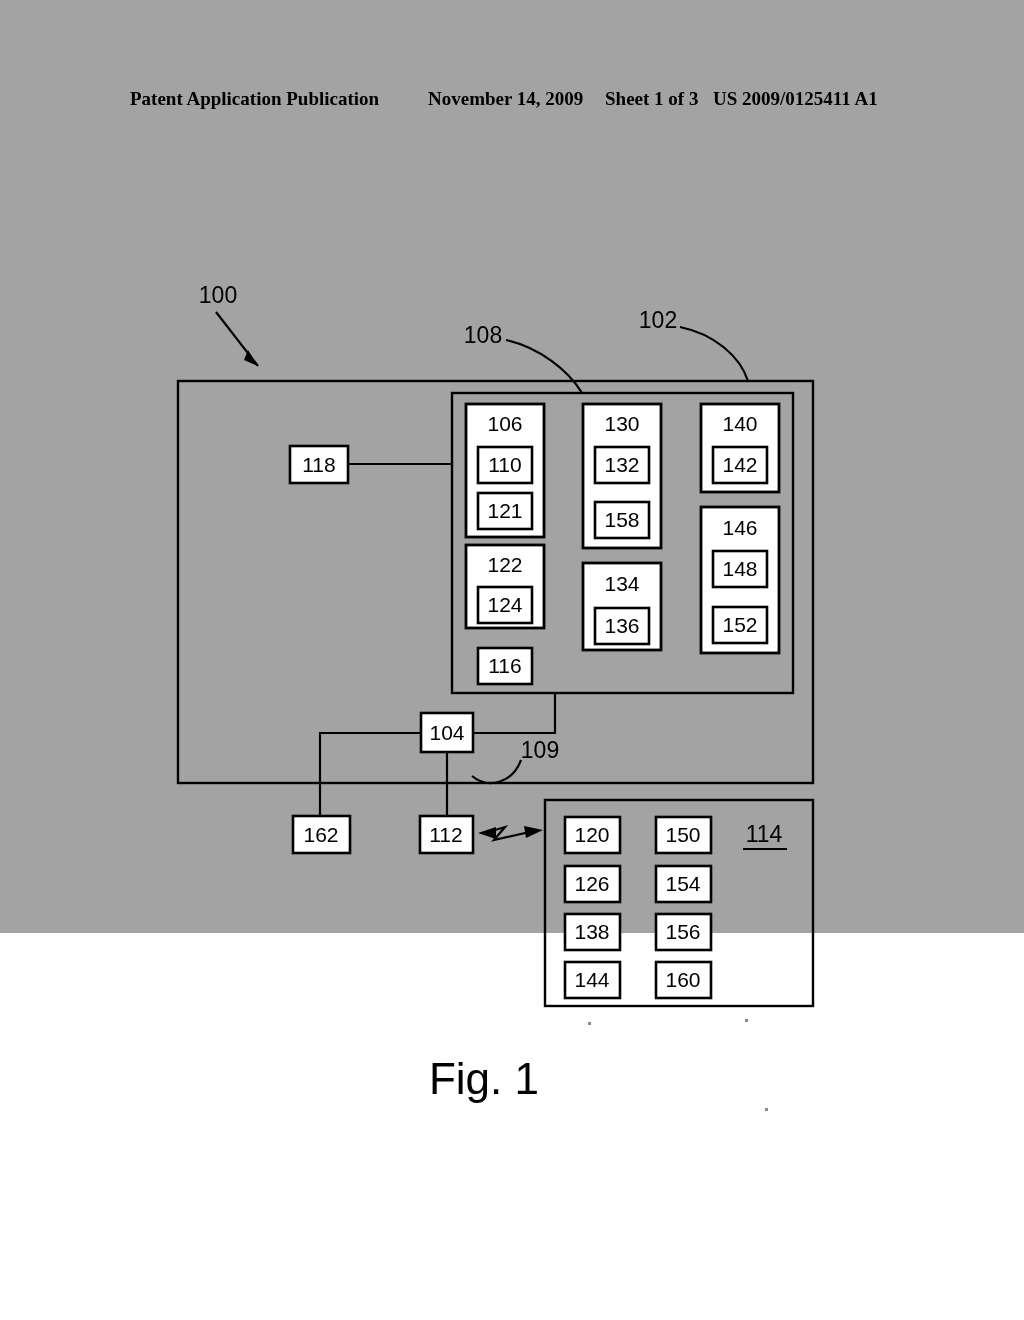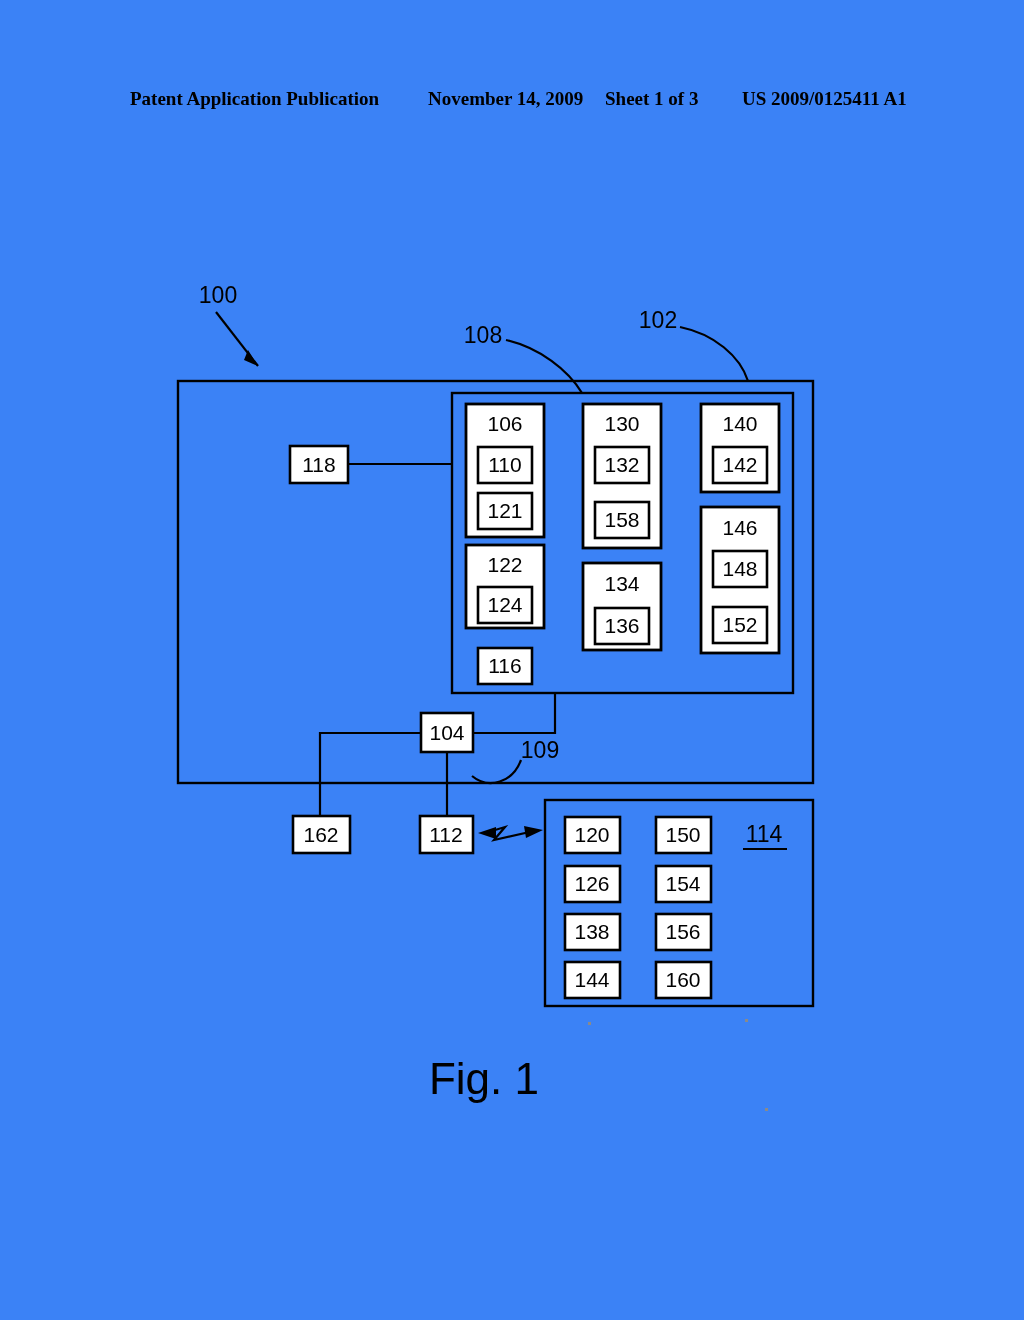--- a/index.html
+++ b/index.html
@@ -11,22 +11,22 @@
     width: 1024px;
     height: 1320px;
     position: relative;
     font-family: "Liberation Sans", sans-serif;
     overflow: hidden;
   }
   #page {
     position: absolute;
     left: 0; top: 0;
     width: 1024px;
-    height: 1320px;
-    background: #3b82f6;
+    height: 933px;
+    background: #a3a3a3;
   }
   .hdr {
     position: absolute;
     top: 88px;
     left: 0;
     width: 1024px;
     height: 30px;
     font-family: "Liberation Serif", serif;
     font-weight: bold;
     font-size: 19px;
@@ -34,21 +34,21 @@
     letter-spacing: 0px;
   }
   .hdr span {
     position: absolute;
     white-space: nowrap;
     top: 0;
   }
   .hdr-pub   { left: 130px; }
   .hdr-date  { left: 428px; }
   .hdr-sheet { left: 605px; font-family: Liberation Serif, serif; }
-  .hdr-pat   { left: 742px; }
+  .hdr-pat   { left: 713px; }
 
   svg#fig {
     position: absolute;
     left: 0;
     top: 0;
     width: 1024px;
     height: 1320px;
   }
   .bx {
     fill: #ffffff;

